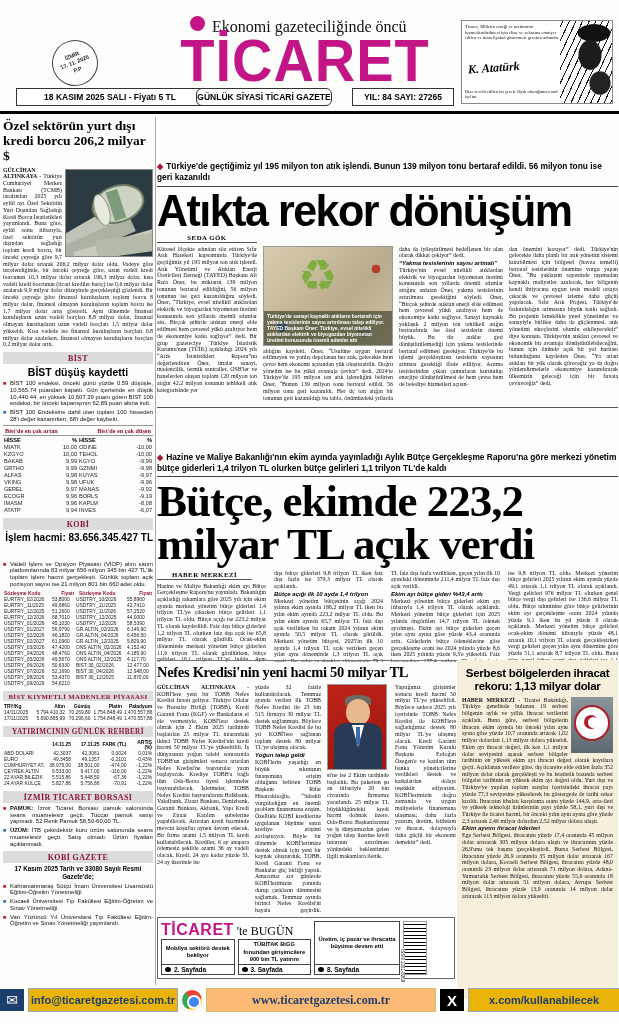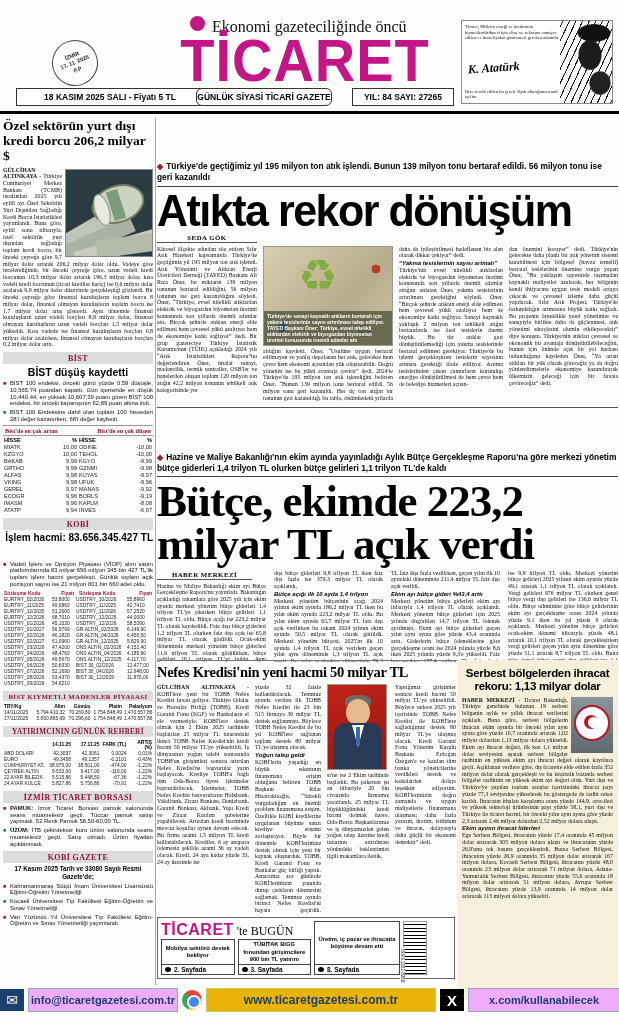--- a/index.html
+++ b/index.html
@@ -127,23 +127,23 @@
                   font:400 4.5px "Liberation Sans",sans-serif; background:#fff; padding:0 1px; white-space:nowrap; }
 
   
   .footer { position:absolute; left:0; top:986px; width:619px; height:28px; display:flex; align-items:center; gap:4px; }
   .f-ico { width:24px; height:22px; display:flex; align-items:center; justify-content:center; font-size:14px; flex:none; }
   .f-env { background:#1c3f6e; color:#fff; border:1px solid #1c3f6e; }
   .f-x { background:#000; color:#fff; font:700 15px "Liberation Sans",sans-serif; }
   .f-chrome { position:relative; width:20px; height:20px; border-radius:50%; flex:none;
       background:conic-gradient(from -40deg, #ea4335 0 120deg, #fbbc05 120deg 240deg, #34a853 240deg 360deg); }
   .f-chrome::after { content:""; position:absolute; left:5px; top:5px; width:10px; height:10px; border-radius:50%; background:#4285f4; border:2px solid #fff; }
-  .f-box { height:24px; border:1.5px solid #9aa7b8; background:#f0abfc; display:flex; align-items:center; justify-content:center;
+  .f-box { height:24px; border:1.5px solid #9aa7b8; background:#eab308; display:flex; align-items:center; justify-content:center;
            font:700 12px "Liberation Sans",sans-serif; color:#1c3f6e; flex:none; }
-  .f-box.mid { background:#eab308; border-color:#c9c070; }
+  .f-box.mid { background:#fdba74; border-color:#c9c070;font-family:Liberation Serif, serif; }
 </style>
 </head>
 <body>
 
 <div class="page">
 
   <div class="masthead">
     <div class="stamp">
       <span>İZMİR</span>
       <span>17. 11. 2025</span>

